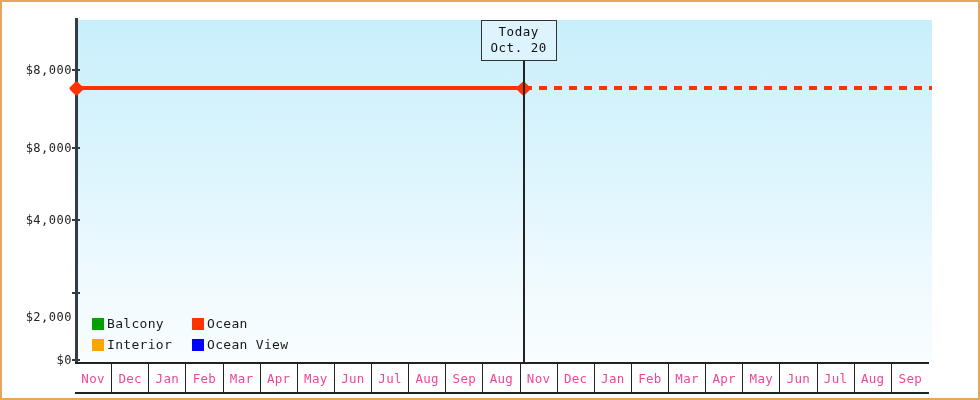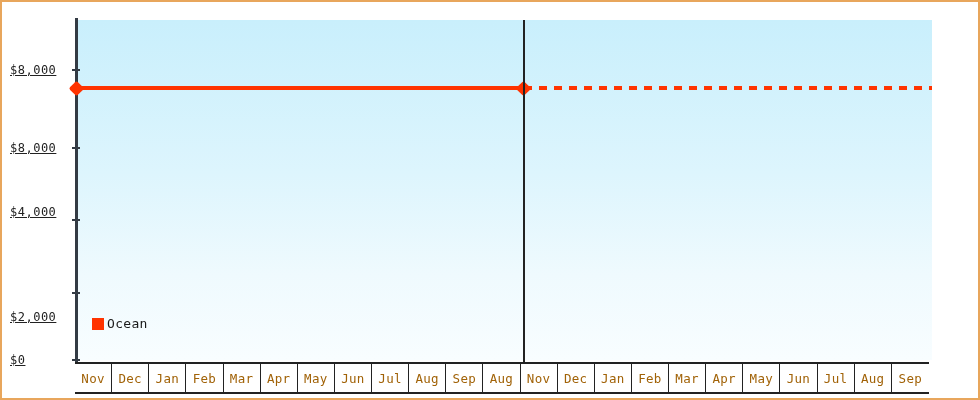--- a/index.html
+++ b/index.html
@@ -48,25 +48,25 @@
     position: absolute;
     left: 70px;
     width: 8px;
     height: 2px;
     background: #333b44;
   }
   .y-label {
     position: absolute;
     right: 0;
     width: 62px;
+    text-align: right;
     font-size: 12px;
     color: #222222;
     line-height: 12px;
     letter-spacing: 0.5px;
-    text-decoration: underline;
   }
   #y-labels-wrap {
     position: absolute;
     left: 0;
     top: 0;
     width: 70px;
     height: 400px;
   }
 
   
@@ -152,55 +152,71 @@
     background: #ffffff;
   }
   .x-cell {
     width: 37.26px;
     box-sizing: border-box;
     border-right: 1px solid #222222;
     display: flex;
     align-items: center;
     justify-content: center;
     font-size: 12.5px;
-    color: #a16207;
+    color: #ec4899;
     letter-spacing: 0.3px;
     background: #ffffff;
   }
   .x-cell:last-child { border-right: none; }
 </style>
 </head>
 <body>
 
 <div id="chart-frame">
 
   <div id="plot-area"></div>
 
   <div id="y-axis-line"></div>
   <div id="y-labels-wrap">
       <div class="y-label" style="top: 62px;">$8,000</div>
       <div class="y-label" style="top: 140px;">$8,000</div>
-      <div class="y-label" style="top: 204px;">$4,000</div>
+      <div class="y-label" style="top: 212px;">$4,000</div>
       <div class="y-label" style="top: 285px; margin-top: 24px;">$2,000</div>
       <div class="y-label" style="top: 352px;">$0</div>
     </div>
 
   <div id="series-layer">
       <div class="series-line-solid" style="left: 76px; top: 84px; width: 445.565px; background: rgb(255, 51, 0);"></div>
       <div class="series-line-dashed" style="left: 521.565px; top: 84px; width: 408.435px; background: repeating-linear-gradient(to right, rgb(255, 51, 0) 0px, rgb(255, 51, 0) 8px, rgba(255, 255, 255, 0) 8px, rgba(255, 255, 255, 0) 15px);"></div>
       <div class="series-marker" style="left: 69px; top: 80.5px; background: rgb(255, 51, 0);"></div>
       <div class="series-marker" style="left: 516.065px; top: 80.5px; background: rgb(255, 51, 0);"></div>
     </div>
 
   <div id="today-line" style="left: 520.565px; top: 18px; height: 346px;"></div>
+  <div id="today-box" style="left: 478.565px; top: 18px;">
+    <div>Today</div>
+    <div>Oct. 20</div>
+  </div>
 
   <div id="legend">
+      <div class="legend-entry">
+        <span class="legend-swatch" style="background: rgb(0, 160, 0);"></span>
+        <span class="legend-label">Balcony</span>
+      </div>
       <div class="legend-entry">
         <span class="legend-swatch" style="background: rgb(255, 51, 0);"></span>
         <span class="legend-label">Ocean</span>
+      </div>
+      <div class="legend-entry">
+        <span class="legend-swatch" style="background: rgb(255, 165, 0);"></span>
+        <span class="legend-label">Interior</span>
+      </div>
+      <div class="legend-entry">
+        <span class="legend-swatch" style="background: rgb(0, 0, 255);"></span>
+        <span class="legend-label">Ocean View</span>
       </div>
     </div>
 
   <div id="x-axis-strip" style="width: 854px;">
       <div class="x-cell" style="width: 37.1304px;">Nov</div>
       <div class="x-cell" style="width: 37.1304px;">Dec</div>
       <div class="x-cell" style="width: 37.1304px;">Jan</div>
       <div class="x-cell" style="width: 37.1304px;">Feb</div>
       <div class="x-cell" style="width: 37.1304px;">Mar</div>
       <div class="x-cell" style="width: 37.1304px;">Apr</div>

